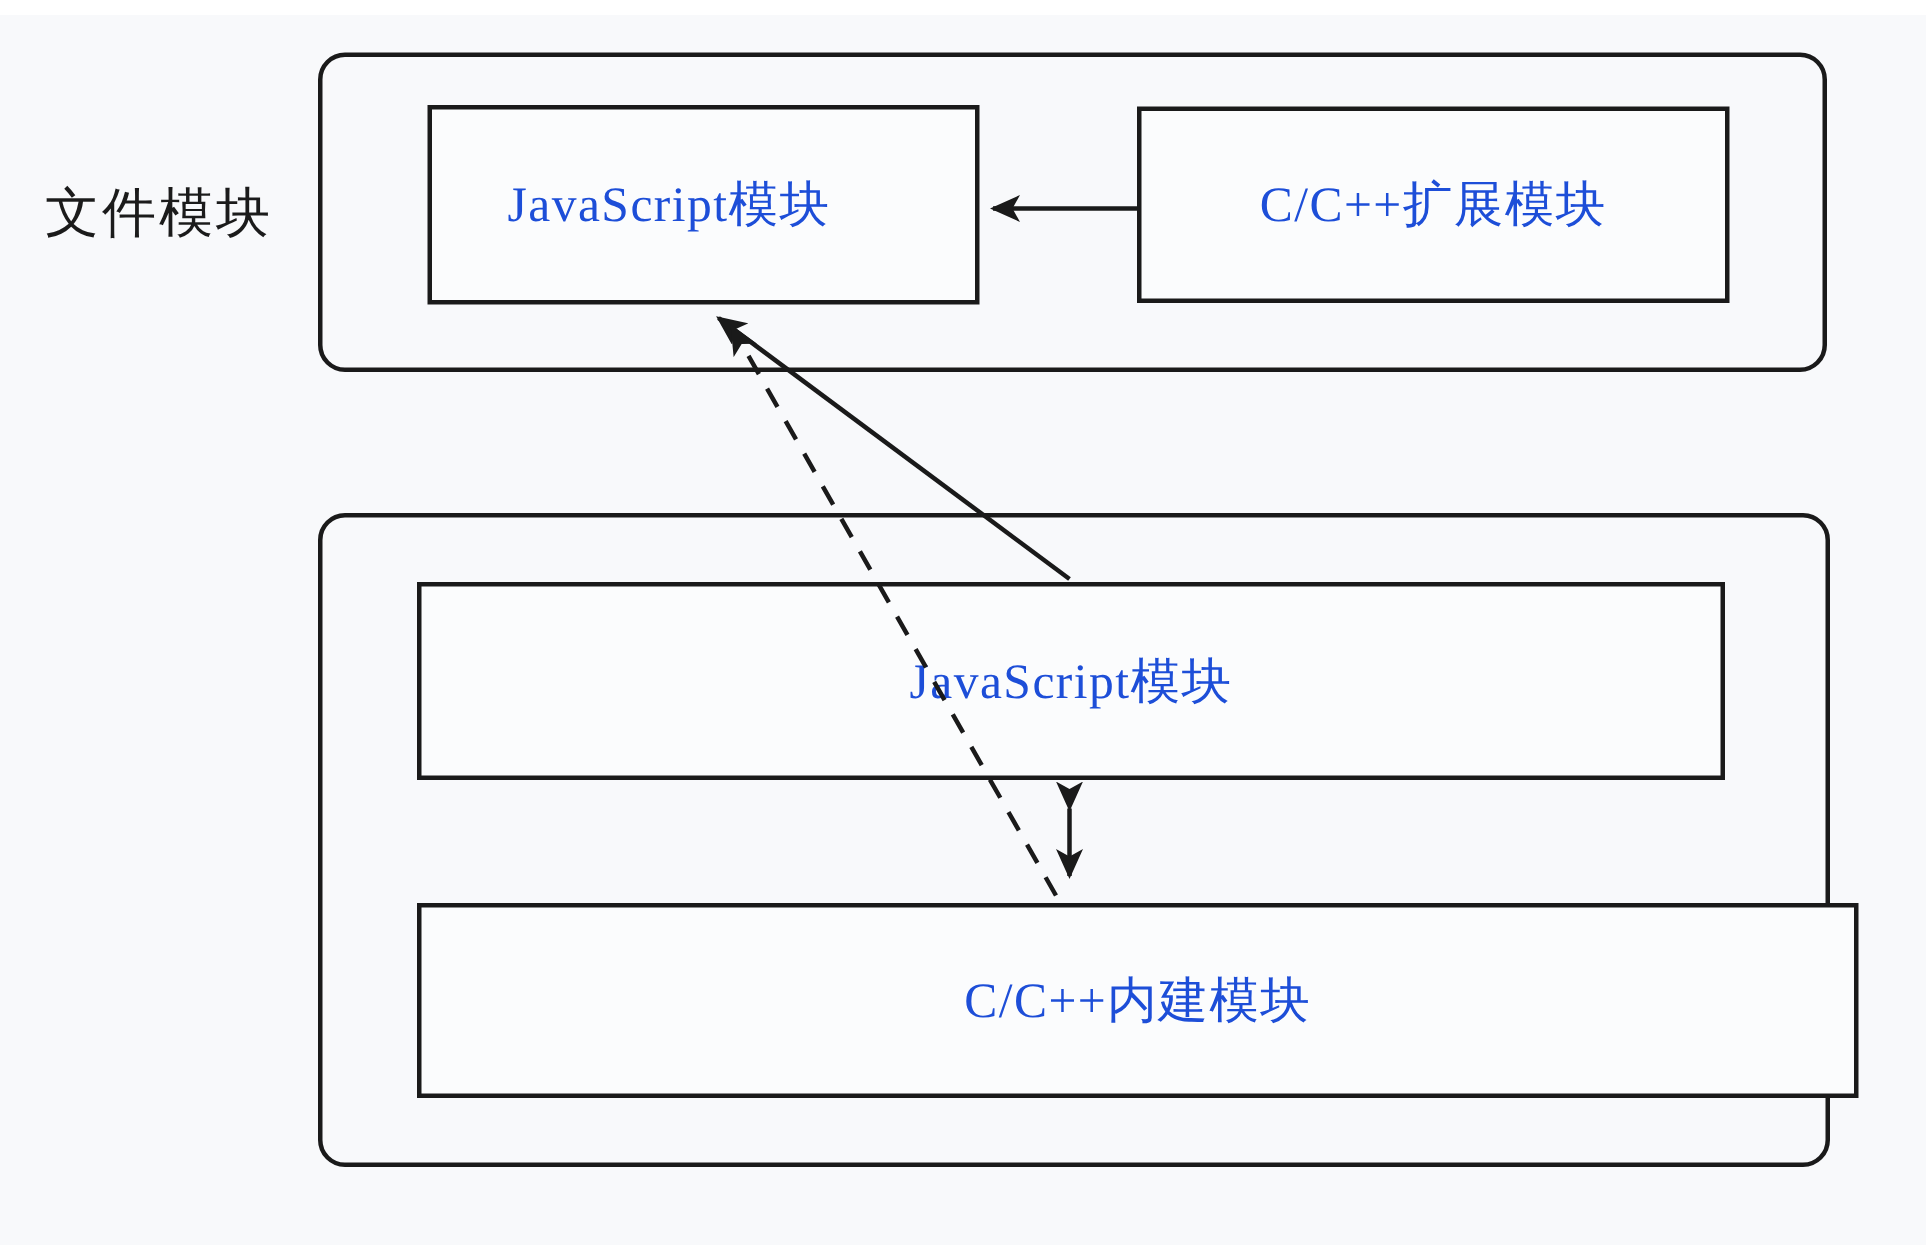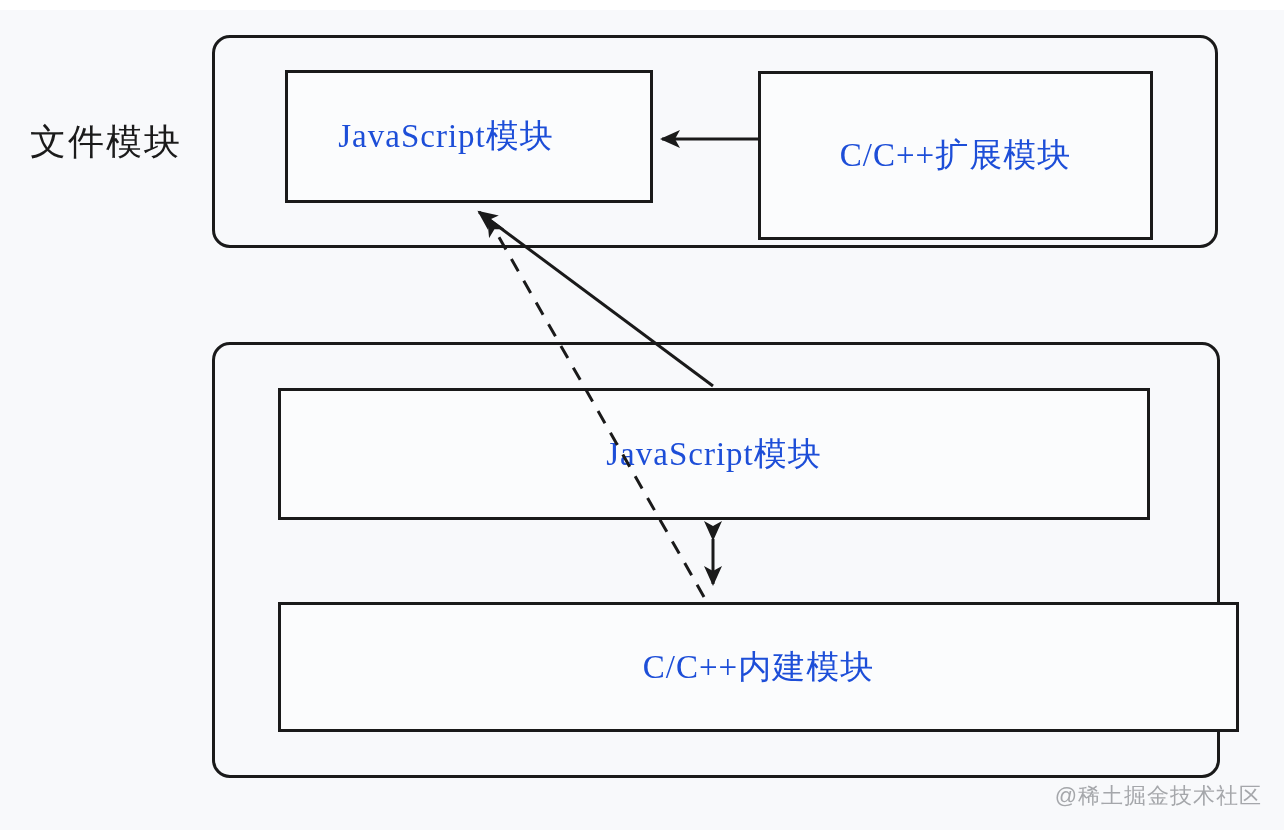--- a/index.html
+++ b/index.html
@@ -31,21 +31,21 @@
     position:absolute;
     border:3px solid #1a1a1a;
     background:#fbfcfd;
     box-sizing:border-box;
     display:flex;align-items:center;justify-content:center;
     font-size:33px;color:#1d4ed8;
     letter-spacing:1px;
     white-space:nowrap;
   }
   .file-js-box{left:285px;top:70px;width:368px;height:133px;padding-right:46px;}
-  .ext-box{left:758px;top:71px;width:395px;height:169px;}
+  .ext-box{left:758px;top:71px;width:395px;height:131px;}
   .core-js-box{left:278px;top:388px;width:872px;height:132px;}
   .builtin-box{left:278px;top:602px;width:961px;height:130px;}
   .side-label{
     position:absolute;
     font-size:36px;color:#1b1b1b;
     letter-spacing:2px;
     white-space:nowrap;
   }
   .file-label{left:30px;top:118px;}
   .core-label{left:34px;top:527px;}
@@ -87,14 +87,13 @@
 
     <line x1="758" y1="139" x2="662" y2="139" stroke="#1a1a1a" stroke-width="3" marker-end="url(#ah)"></line>
 
     <line x1="713" y1="386" x2="479" y2="212" stroke="#1a1a1a" stroke-width="3" marker-end="url(#ah)"></line>
 
     <line x1="704" y1="597" x2="488" y2="218" stroke="#1a1a1a" stroke-width="3" stroke-dasharray="14 11" marker-end="url(#ah)"></line>
 
     <line x1="713" y1="539" x2="713" y2="584" stroke="#1a1a1a" stroke-width="3" marker-start="url(#ah)" marker-end="url(#ah)"></line>
   </svg>
 
-  <div class="watermark">@稀土掘金技术社区</div>
 </div>
 
 </body></html>

